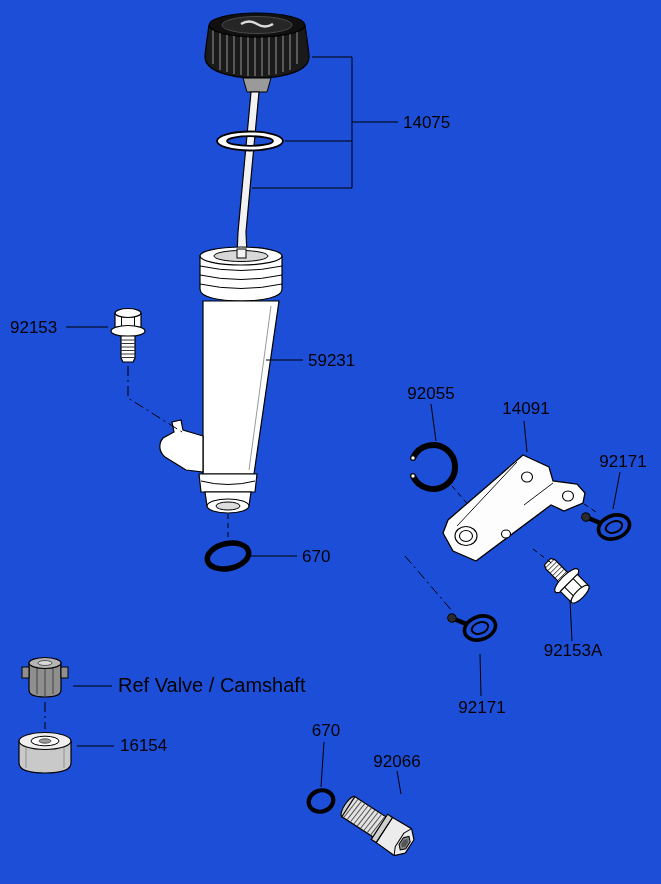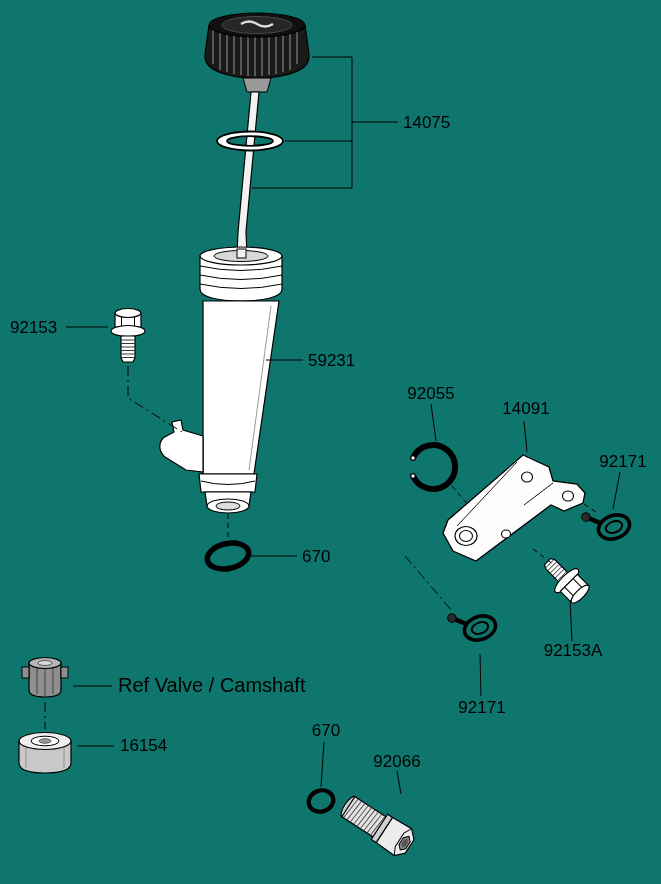--- a/index.html
+++ b/index.html
@@ -1,16 +1,16 @@
 <!DOCTYPE html>
 <html><head>
 <meta charset="utf-8">
 <style>
   html,body{margin:0;padding:0;background:#ffffff;}
-  .stage{position:relative;width:661px;height:884px;background:#0f766e;overflow:hidden;text-decoration:underline;}
+  .stage{position:relative;width:661px;height:884px;background:#1d4ed8;overflow:hidden;text-decoration:underline;}
   svg{display:block;}
   text{font-family:"Liberation Sans","DejaVu Sans",sans-serif;font-size:17px;fill:#000;}
   text.note{font-size:20px;}
   .leader{stroke:#000;stroke-width:1;fill:none;}
   .dash{stroke:#000;stroke-width:1;fill:none;stroke-dasharray:5,4;}
   .dashdot{stroke:#000;stroke-width:1;fill:none;stroke-dasharray:10,4,2,4;}
 </style>
 </head>
 <body>
 

